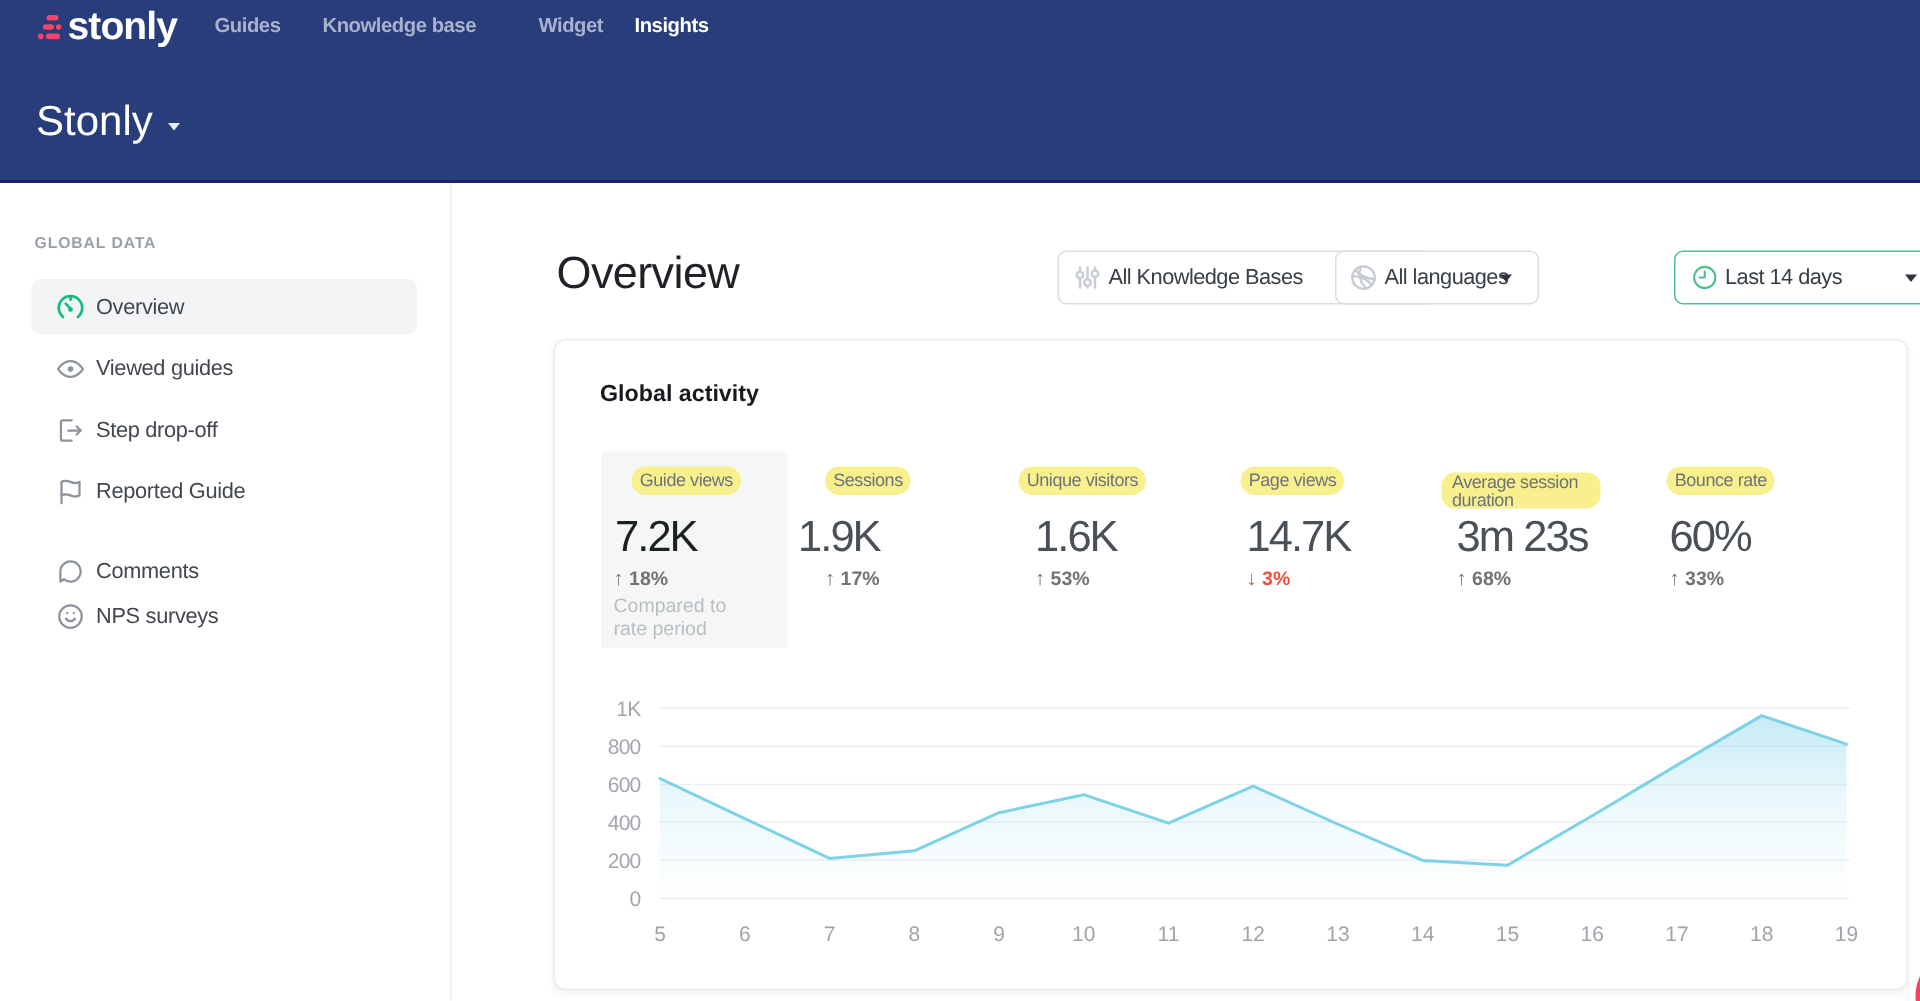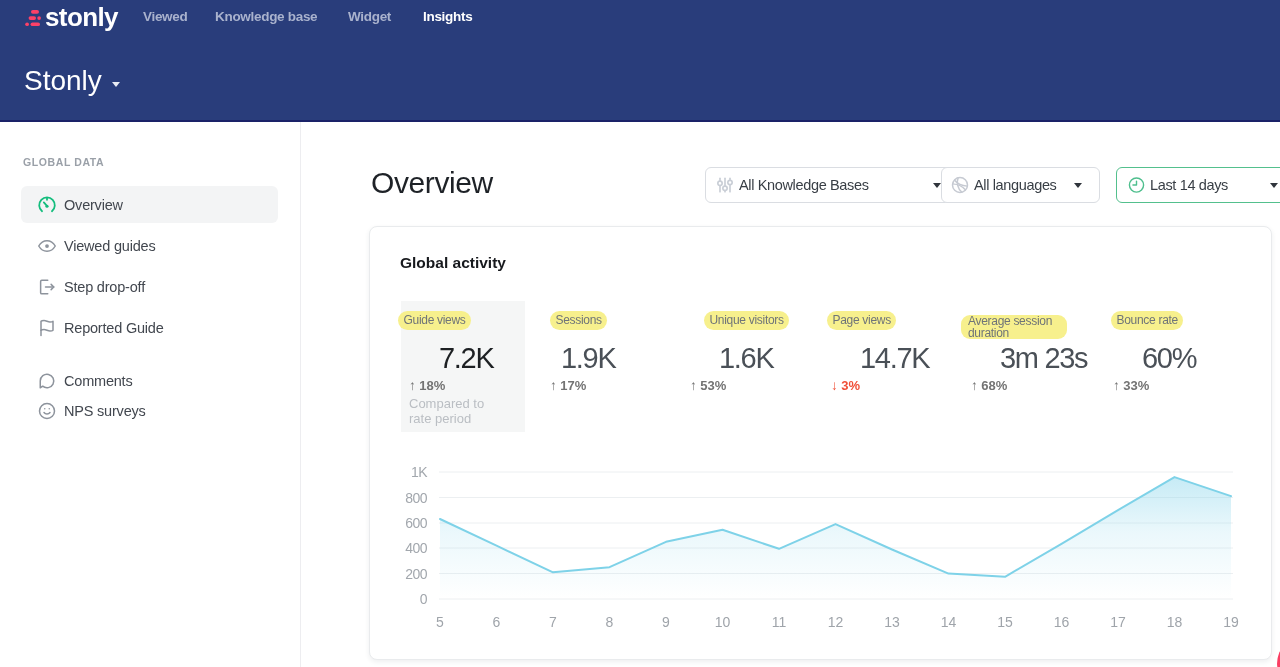--- a/index.html
+++ b/index.html
@@ -52,21 +52,21 @@
   font-weight:bold; color:#17191d; }
 .sel-block { position:absolute; left:401px; top:301px; width:124px;
   height:131px; background:#f5f6f6; }
 .pill { position:absolute; top:311px; height:19px; line-height:19px;
   background:#f7f08d; border-radius:9.5px; padding:0 5.5px; font-size:12px;
   letter-spacing:-0.3px; color:#6f7478; white-space:nowrap; }
 .pill2 { position:absolute; top:315px; width:106px; background:#f7f08d;
   border-radius:9px; padding:0 7px; font-size:12px; letter-spacing:-0.3px;
   line-height:12.2px; color:#6f7478; }
 .val { position:absolute; top:344px; font-size:29px; letter-spacing:-1.3px; color:#4a5057;
-  line-height:1;margin-left:29px; }
+  line-height:1; }
 .val.sel { color:#1d2023; }
 .pct { position:absolute; top:378px; font-size:13px; font-weight:bold;
   color:#737373; }
 .pct.red { color:#f04f38; }
 .pct .arr { font-size:13.5px; }
 .cmp { position:absolute; left:409px; top:397px; width:100px; font-size:13px;
   line-height:14.5px; color:#babec3; }
 
 
 .chat { position:absolute; left:1277px; top:634px; width:60px; height:60px;
@@ -79,23 +79,23 @@
     <g fill="#fb4168">
       <rect x="6" y="1" width="8" height="3.7" rx="1.85"></rect>
       <rect x="3.6" y="7.2" width="7.4" height="3.7" rx="1.85"></rect>
       <circle cx="14.1" cy="9.05" r="1.85"></circle>
       <circle cx="2.1" cy="15.25" r="1.85"></circle>
       <rect x="5.6" y="13.4" width="9.4" height="3.7" rx="1.85"></rect>
     </g>
   </svg>
   <div class="logo-text">stonly</div>
   <div class="nav">
-    <a style="left:143px">Viewed</a>
+    <a style="left:143px">Guides</a>
     <a style="left:215px">Knowledge base</a>
-    <a style="left:348px">Widget</a>
+    <a style="left:359px">Widget</a>
     <a style="left:423px" class="active">Insights</a>
   </div>
   <div class="page-title">Stonly</div>
   <div class="title-caret"></div>
 </div>
 
 <div class="sidebar"></div>
 <div class="global-data">GLOBAL DATA</div>
 
 <div class="mitem active" style="top:186px">
@@ -155,21 +155,21 @@
     <line x1="12" y1="4" x2="12" y2="13"></line>
       <line x1="12" y1="19" x2="12" y2="20"></line>
       <circle cx="12" cy="16" r="2.6"></circle>
     <line x1="18" y1="4" x2="18" y2="6"></line>
       <line x1="18" y1="12" x2="18" y2="20"></line>
       <circle cx="18" cy="9" r="2.6"></circle>
   </svg>
   <span class="bt" style="left:33px">All Knowledge Bases</span>
   <div class="caret" style="right:16px"></div>
 </div>
-<div class="btn" style="left:941px;width:159px">
+<div class="btn" style="left:890px;width:136px">
   <svg style="left:9px" width="18" height="18" viewBox="0 0 24 24" fill="none" stroke="#c6cad2" stroke-width="2" stroke-linecap="round">
     <circle cx="12" cy="12" r="10"></circle>
     <path d="M4.9 5.6 C 9 11 15 13 21.8 13.5"></path>
     <path d="M2.2 10.5 C 9 11 15 13 19.1 18.4"></path>
     <path d="M9.5 2.3 C 7 9 9 17 14.5 21.7"></path>
   </svg>
   <span class="bt" style="left:32px">All languages</span>
   <div class="caret" style="right:17px"></div>
 </div>
 <div class="btn" style="left:1116px;width:177px;border:1.5px solid #53c08d">
@@ -178,23 +178,23 @@
     <polyline points="12 6.5 12 12 7 12"></polyline>
   </svg>
   <span class="bt" style="left:33px">Last 14 days</span>
   <div class="caret" style="right:14px"></div>
 </div>
 
 <div class="card"></div>
 <div class="card-title">Global activity</div>
 <div class="sel-block"></div>
 
-<div class="pill" style="left:398px">Guide views</div>
+<div class="pill" style="left:421px">Guide views</div>
 <div class="pill" style="left:550px">Sessions</div>
-<div class="pill" style="left:704px">Unique visitors</div>
+<div class="pill" style="left:679px">Unique visitors</div>
 <div class="pill" style="left:827px">Page views</div>
 <div class="pill2" style="left:961px">Average session<br>duration</div>
 <div class="pill" style="left:1111px">Bounce rate</div>
 
 <div class="val sel" style="left:410px">7.2K</div>
 <div class="val" style="left:532px">1.9K</div>
 <div class="val" style="left:690px">1.6K</div>
 <div class="val" style="left:831px">14.7K</div>
 <div class="val" style="left:971px">3m 23s</div>
 <div class="val" style="left:1113px">60%</div>

